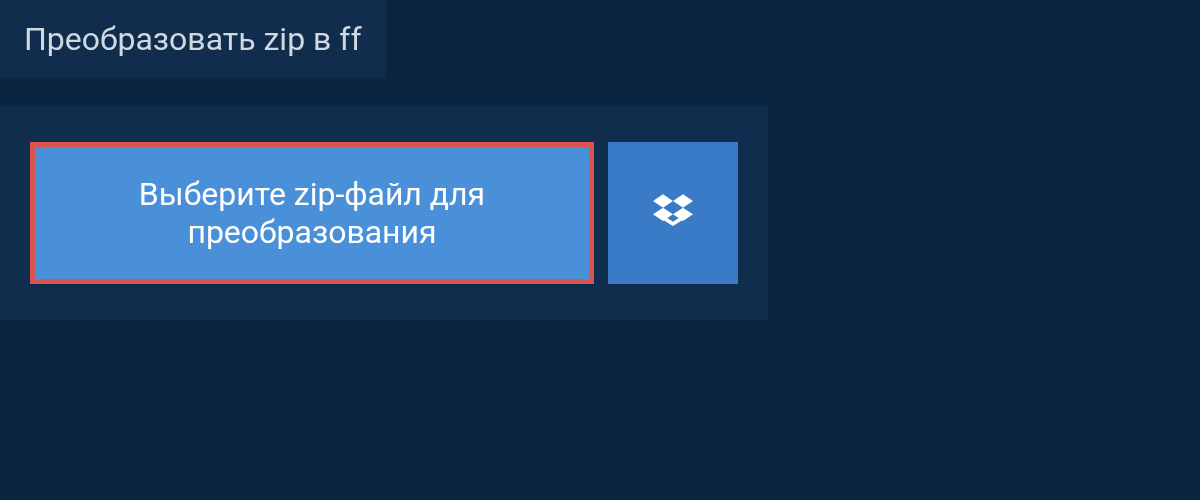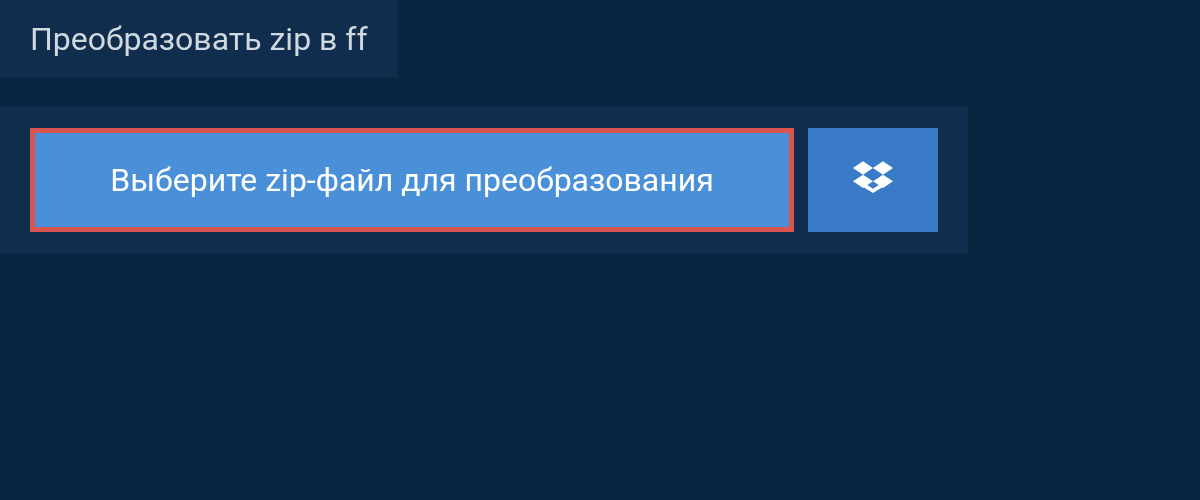--- a/index.html
+++ b/index.html
@@ -10,32 +10,32 @@
     body {
       width: 1200px;
       height: 500px;
       background-color: #0a2540;
       font-family: -apple-system, BlinkMacSystemFont, "Segoe UI", Roboto, Helvetica, Arial, sans-serif;
       overflow: hidden;
     }
     .header-tab {
       background-color: #112d4e;
       display: inline-block;
-      padding: 20px 30px;
+      padding: 20px 24px;
       color: #d0d8e0;
       font-size: 32px;
       font-weight: 400;
     }
     .upload-section {
       background-color: #112d4e;
       margin-top: 28px;
-      padding: 22px 30px;
+      padding: 36px 30px;
       display: flex;
       gap: 14px;
-      width: 968px;
+      width: 768px;
     }
     .file-select-button {
       flex: 1;
       background-color: #4a90d9;
       border: 5px solid #d9534f;
       color: #ffffff;
       font-size: 32px;
       font-weight: 400;
       padding: 28px 20px;
       text-align: center;

